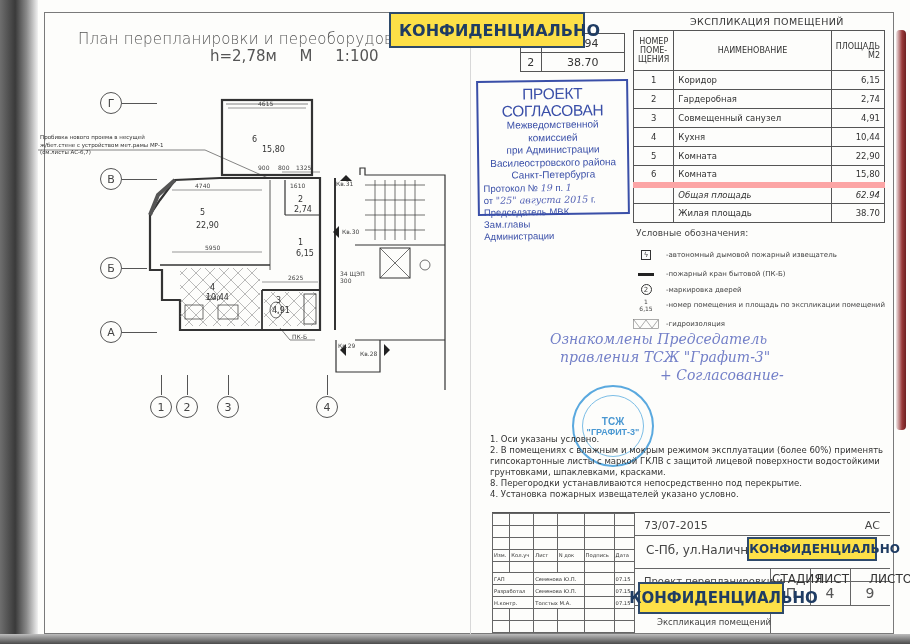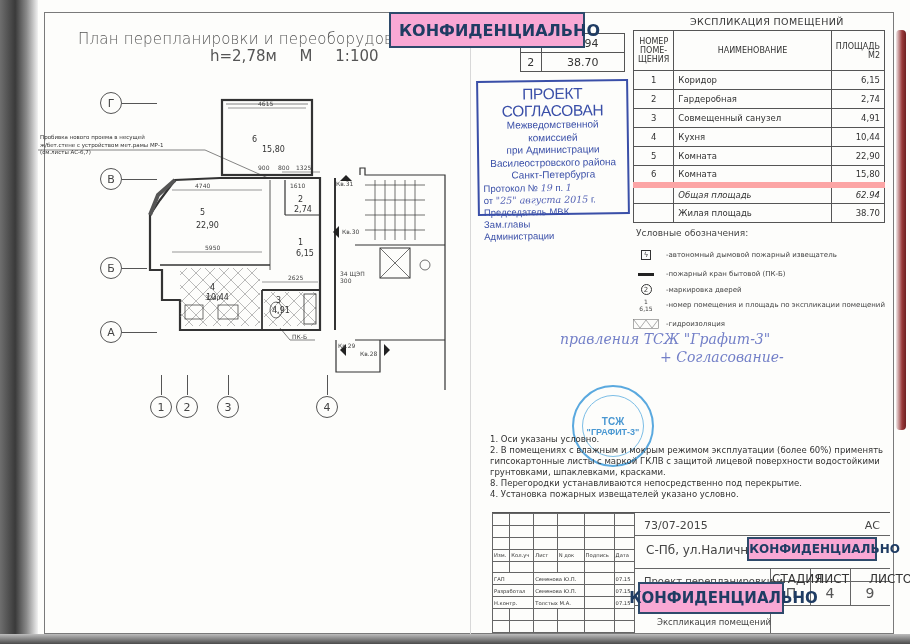--- a/index.html
+++ b/index.html
@@ -12,21 +12,21 @@
     background: linear-gradient(to right, #f0e6e6, #9a3a3a 60%, #6d1f1f); border-radius: 4px; }
   .bottom-shadow { position: absolute; left: 0; bottom: 0; width: 910px; height: 10px;
     background: linear-gradient(to bottom, #bdbdbd, #4a4a4a); }
 
   .sheet-frame { position: absolute; left: 44px; top: 12px; width: 850px; height: 622px; border: 1px solid #7a7a7a; }
   .page-fold { position: absolute; left: 470px; top: 12px; width: 1px; height: 622px; background: #d8d8d8; }
 
   .plan-title { position: absolute; left: 78px; top: 30px; font-family: "DejaVu Sans", sans-serif; font-size: 15px; color: #555; letter-spacing: 0.2px; font-weight: 300; }
   .plan-sub { position: absolute; left: 210px; top: 47px; font-size: 15px; color: #555; word-spacing: 18px; }
 
-  .conf-stamp { position: absolute; background: #f9a8d4; border: 2px solid #2e4a6b; color: #1f3c63;
+  .conf-stamp { position: absolute; background: #fde047; border: 2px solid #2e4a6b; color: #1f3c63;
     font-family: "DejaVu Sans", sans-serif; font-weight: bold; display: flex; align-items: center; justify-content: center; padding-left: 25px; }
   .conf-top { left: 389px; top: 12px; width: 196px; height: 36px; font-size: 16px; }
   .conf-mid { left: 747px; top: 537px; width: 130px; height: 24px; font-size: 12px; }
   .conf-low { left: 638px; top: 582px; width: 146px; height: 32px; font-size: 15px; }
 
   .mini-table { position: absolute; left: 520px; top: 33px; width: 105px; border-collapse: collapse; font-size: 11px; }
   .mini-table td { border: 1px solid #555; height: 19px; text-align: center; color: #333; }
 
   .expl-title { position: absolute; left: 690px; top: 16px; font-size: 9.5px; letter-spacing: 0.4px; color: #333; }
   .expl-table { position: absolute; left: 633px; top: 30px; width: 252px; border-collapse: collapse; font-size: 8.5px; color: #333; }
@@ -336,20 +336,21 @@
   <span class="legend-sym">
     <svg width="26" height="10">
         <rect x="0.5" y="0.5" width="25" height="9" fill="none" stroke="#777" stroke-width="0.6"></rect>
         <path d="M1 1 L7 9 L13 1 L19 9 L25 1" fill="none" stroke="#777" stroke-width="0.6"></path>
       </svg>
   </span>
   <span>-гидроизоляция</span>
 </div>
 
 <div class="handwriting">
+  <div>Ознакомлены Председатель</div>
   <div style="padding-left:10px">правления ТСЖ "Графит-3"</div>
   <div style="padding-left:110px">+ Согласование-</div>
 </div>
 
 <div class="round-seal">
   <div class="s1">ТСЖ</div>
   <div class="s2">"ГРАФИТ-3"</div>
 </div>
 
 <div class="notes">

